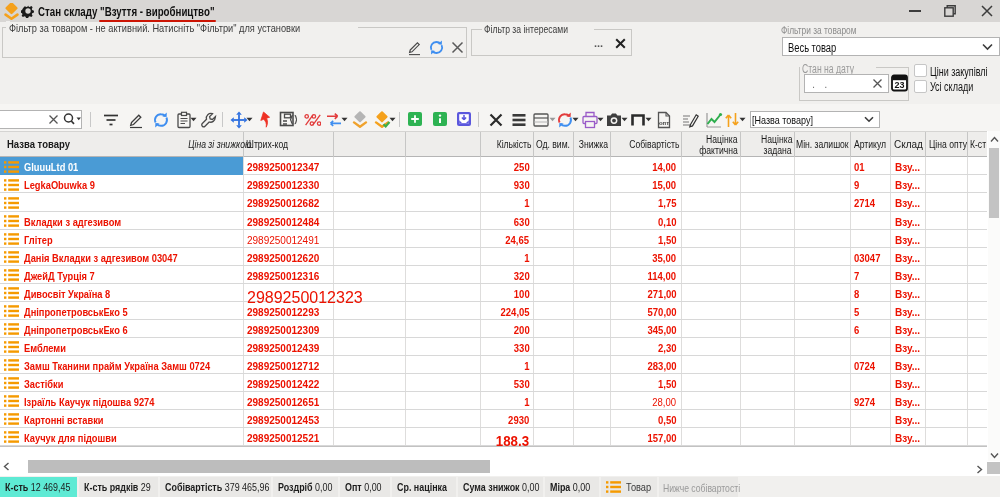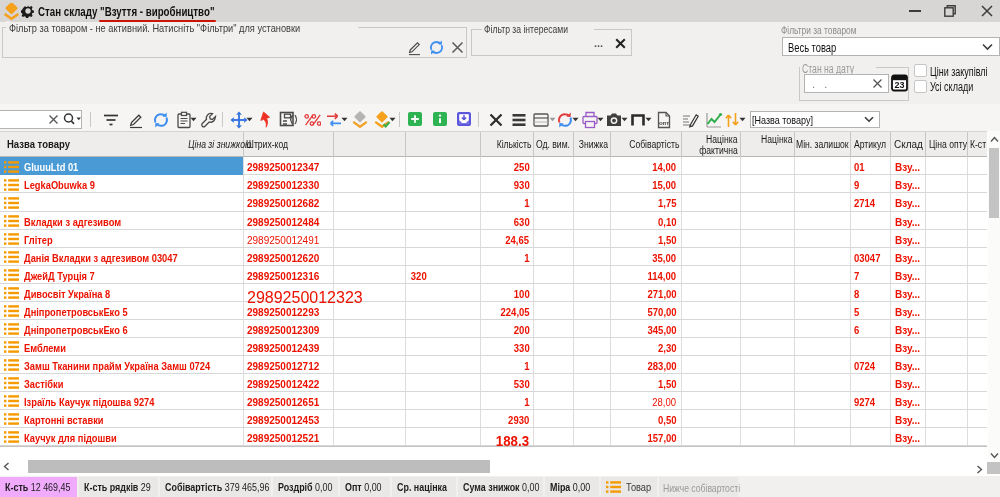--- a/index.html
+++ b/index.html
@@ -280,20 +280,21 @@
 <div class="abs" style="left:7px;top:139px;font-size:10px;font-weight:bold;color:#1a1a1a;white-space:nowrap;"><span style="display:inline-block;white-space:nowrap;transform:scaleX(0.95);transform-origin:0 50%">Назва товару</span></div>
 <div class="abs" style="left:245.5px;top:139px;font-size:10px;font-weight:normal;color:#1a1a1a;white-space:nowrap;"><span style="display:inline-block;white-space:nowrap;transform:scaleX(0.86);transform-origin:0 50%">Штрих-код</span></div>
 <div class="abs" style="left:177.5px;top:139px;width:300px;font-size:10px;font-weight:normal;color:#1a1a1a;white-space:nowrap;font-style:italic;"><span style="display:inline-block;white-space:nowrap;transform:scaleX(0.86);transform-origin:100% 50%">Ціна зі знижкою</span></div>
 <div class="abs" style="left:231.5px;top:139px;width:300px;text-align:right;font-size:10px;font-weight:normal;color:#1a1a1a;white-space:nowrap;"><span style="display:inline-block;white-space:nowrap;transform:scaleX(0.86);transform-origin:100% 50%">Кількість</span></div>
 <div class="abs" style="left:536px;top:139px;font-size:10px;font-weight:normal;color:#1a1a1a;white-space:nowrap;"><span style="display:inline-block;white-space:nowrap;transform:scaleX(0.86);transform-origin:0 50%">Од. вим.</span></div>
 <div class="abs" style="left:308px;top:139px;width:300px;text-align:right;font-size:10px;font-weight:normal;color:#1a1a1a;white-space:nowrap;"><span style="display:inline-block;white-space:nowrap;transform:scaleX(0.86);transform-origin:100% 50%">Знижка</span></div>
 <div class="abs" style="left:379px;top:139px;width:300px;text-align:right;font-size:10px;font-weight:normal;color:#1a1a1a;white-space:nowrap;"><span style="display:inline-block;white-space:nowrap;transform:scaleX(0.86);transform-origin:100% 50%">Собівартість</span></div>
 <div class="abs" style="left:437.5px;top:133.5px;width:300px;text-align:right;font-size:10px;font-weight:normal;color:#1a1a1a;white-space:nowrap;"><span style="display:inline-block;white-space:nowrap;transform:scaleX(0.86);transform-origin:100% 50%">Націнка</span></div>
 <div class="abs" style="left:437.5px;top:145px;width:300px;text-align:right;font-size:10px;font-weight:normal;color:#1a1a1a;white-space:nowrap;"><span style="display:inline-block;white-space:nowrap;transform:scaleX(0.86);transform-origin:100% 50%">фактична</span></div>
 <div class="abs" style="left:492px;top:133.5px;width:300px;text-align:right;font-size:10px;font-weight:normal;color:#1a1a1a;white-space:nowrap;"><span style="display:inline-block;white-space:nowrap;transform:scaleX(0.86);transform-origin:100% 50%">Націнка</span></div>
+<div class="abs" style="left:492px;top:145px;width:300px;text-align:right;font-size:10px;font-weight:normal;color:#1a1a1a;white-space:nowrap;"><span style="display:inline-block;white-space:nowrap;transform:scaleX(0.86);transform-origin:100% 50%">задана</span></div>
 <div class="abs" style="left:796px;top:139px;font-size:10px;font-weight:normal;color:#1a1a1a;white-space:nowrap;"><span style="display:inline-block;white-space:nowrap;transform:scaleX(0.86);transform-origin:0 50%">Мін. залишок</span></div>
 <div class="abs" style="left:853.5px;top:139px;font-size:10px;font-weight:normal;color:#1a1a1a;white-space:nowrap;"><span style="display:inline-block;white-space:nowrap;transform:scaleX(0.86);transform-origin:0 50%">Артикул</span></div>
 <div class="abs" style="left:894px;top:139px;font-size:10px;font-weight:normal;color:#1a1a1a;white-space:nowrap;"><span style="display:inline-block;white-space:nowrap;transform:scaleX(1.0);transform-origin:0 50%">Склад</span></div>
 <div class="abs" style="left:928.5px;top:139px;font-size:10px;font-weight:normal;color:#1a1a1a;white-space:nowrap;"><span style="display:inline-block;white-space:nowrap;transform:scaleX(0.86);transform-origin:0 50%">Ціна опту</span></div>
 <div class="abs" style="left:969.5px;top:139px;font-size:10px;font-weight:normal;color:#1a1a1a;white-space:nowrap;"><span style="display:inline-block;white-space:nowrap;transform:scaleX(0.86);transform-origin:0 50%">К-ст</span></div>
 <div class="abs" style="left:0;top:157.4px;width:987px;height:289.0px;background:#fff;overflow:hidden">
 <div class="vl" style="left:242.5px;top:0;height:289.0px"></div>
 <div class="vl" style="left:332.7px;top:0;height:289.0px"></div>
 <div class="vl" style="left:404.7px;top:0;height:289.0px"></div>
 <div class="vl" style="left:479.6px;top:0;height:289.0px"></div>
@@ -422,21 +423,21 @@
           <rect x="0" y="0.2" width="2.4" height="2.4"></rect>
           <rect x="0" y="4.8" width="2.4" height="2.4"></rect>
           <rect x="0" y="9.4" width="2.4" height="2.4"></rect>
 <rect x="4.2" y="0.2" width="10.8" height="2.4"></rect>
           <rect x="4.2" y="4.8" width="10.8" height="2.4"></rect>
           <rect x="4.2" y="9.4" width="10.8" height="2.4"></rect>
         </g>
       </svg>
 <div class="abs" style="left:24px;top:113.4px;font-size:10px;font-weight:bold;color:#ec1200;white-space:nowrap"><span style="display:inline-block;white-space:nowrap;transform:scaleX(0.93);transform-origin:0 50%">ДжейД Турція 7</span></div>
 <div class="abs" style="left:247px;top:113.4px;font-size:10px;font-weight:bold;color:#ec1200;white-space:nowrap"><span style="display:inline-block;white-space:nowrap;transform:scaleX(1.0);transform-origin:0 50%">2989250012316</span></div>
-<div class="abs" style="left:409.5px;top:113.4px;width:120px;text-align:left;font-size:10px;font-weight:bold;color:#ec1200;white-space:nowrap"><span style="display:inline-block;white-space:nowrap;transform:scaleX(0.95);transform-origin:100% 50%">320</span></div>
+<div class="abs" style="left:409.5px;top:113.4px;width:120px;text-align:right;font-size:10px;font-weight:bold;color:#ec1200;white-space:nowrap"><span style="display:inline-block;white-space:nowrap;transform:scaleX(0.95);transform-origin:100% 50%">320</span></div>
 <div class="abs" style="left:556.5px;top:113.4px;width:120px;text-align:right;font-size:10px;font-weight:bold;color:#ec1200;white-space:nowrap"><span style="display:inline-block;white-space:nowrap;transform:scaleX(0.95);transform-origin:100% 50%">114,00</span></div>
 <div class="abs" style="left:853.5px;top:113.4px;font-size:10px;font-weight:bold;color:#ec1200;white-space:nowrap"><span style="display:inline-block;white-space:nowrap;transform:scaleX(0.95);transform-origin:0 50%">7</span></div>
 <div class="abs" style="left:895px;top:113.4px;font-size:10px;font-weight:bold;color:#ec1200;white-space:nowrap"><span style="display:inline-block;white-space:nowrap;transform:scaleX(1.0);transform-origin:0 50%">Взу...</span></div>
 <svg style="position:absolute;left:4px;top:129.61999999999998px" width="15" height="12" viewBox="0 0 15 12">
 <g fill="#F59A00">
           <rect x="0" y="0.2" width="2.4" height="2.4"></rect>
           <rect x="0" y="4.8" width="2.4" height="2.4"></rect>
           <rect x="0" y="9.4" width="2.4" height="2.4"></rect>
 <rect x="4.2" y="0.2" width="10.8" height="2.4"></rect>
           <rect x="4.2" y="4.8" width="10.8" height="2.4"></rect>
@@ -585,21 +586,21 @@
     </svg>
 <svg class="abs" style="left:3px;top:462px" width="7" height="9" viewBox="0 0 7 9">
       <path d="M5.5 1 L1.5 4.5 L5.5 8" fill="none" stroke="#555" stroke-width="1.4"></path>
     </svg>
 <div class="abs" style="left:28px;top:459.5px;width:462px;height:13px;background:#bdbdbd"></div>
 <svg class="abs" style="left:976px;top:465px" width="7" height="9" viewBox="0 0 7 9">
       <path d="M1.5 1 L5.5 4.5 L1.5 8" fill="none" stroke="#555" stroke-width="1.4"></path>
     </svg>
 <div class="abs" style="left:987px;top:462px;width:13px;height:12px;background:#c3c3c3"></div>
 <div class="abs" style="left:0;top:476px;width:1000px;height:21px;background:#f1f0ee"></div>
-<div class="abs" style="left:0px;top:477px;width:77px;height:20px;background:#f0abfc;font-size:10.5px;color:#1c1c1c;line-height:20px;white-space:nowrap;padding-left:5px"><span style="display:inline-block;white-space:nowrap;transform:scaleX(0.85);transform-origin:0 50%"><b>К-сть</b> 12 469,45</span></div>
+<div class="abs" style="left:0px;top:477px;width:77px;height:20px;background:#5eead4;font-size:10.5px;color:#1c1c1c;line-height:20px;white-space:nowrap;padding-left:5px"><span style="display:inline-block;white-space:nowrap;transform:scaleX(0.85);transform-origin:0 50%"><b>К-сть</b> 12 469,45</span></div>
 <div class="abs" style="left:79px;top:477px;width:78.5px;height:20px;background:#e9e8e6;font-size:10.5px;color:#1c1c1c;line-height:20px;white-space:nowrap;padding-left:5px"><span style="display:inline-block;white-space:nowrap;transform:scaleX(0.85);transform-origin:0 50%"><b>К-сть рядків</b> 29</span></div>
 <div class="abs" style="left:159.5px;top:477px;width:111px;height:20px;background:#e9e8e6;font-size:10.5px;color:#1c1c1c;line-height:20px;white-space:nowrap;padding-left:5px"><span style="display:inline-block;white-space:nowrap;transform:scaleX(0.85);transform-origin:0 50%"><b>Собівартість</b> 379 465,96</span></div>
 <div class="abs" style="left:272.5px;top:477px;width:65px;height:20px;background:#e9e8e6;font-size:10.5px;color:#1c1c1c;line-height:20px;white-space:nowrap;padding-left:5px"><span style="display:inline-block;white-space:nowrap;transform:scaleX(0.85);transform-origin:0 50%"><b>Роздріб</b> 0,00</span></div>
 <div class="abs" style="left:339.5px;top:477px;width:50px;height:20px;background:#e9e8e6;font-size:10.5px;color:#1c1c1c;line-height:20px;white-space:nowrap;padding-left:5px"><span style="display:inline-block;white-space:nowrap;transform:scaleX(0.85);transform-origin:0 50%"><b>Опт</b> 0,00</span></div>
 <div class="abs" style="left:391.5px;top:477px;width:64px;height:20px;background:#e9e8e6;font-size:10.5px;color:#1c1c1c;line-height:20px;white-space:nowrap;padding-left:5px"><span style="display:inline-block;white-space:nowrap;transform:scaleX(0.85);transform-origin:0 50%"><b>Ср. націнка</b></span></div>
 <div class="abs" style="left:457.5px;top:477px;width:85.5px;height:20px;background:#e9e8e6;font-size:10.5px;color:#1c1c1c;line-height:20px;white-space:nowrap;padding-left:5px"><span style="display:inline-block;white-space:nowrap;transform:scaleX(0.85);transform-origin:0 50%"><b>Сума знижок</b> 0,00</span></div>
 <div class="abs" style="left:545px;top:477px;width:54px;height:20px;background:#e9e8e6;font-size:10.5px;color:#1c1c1c;line-height:20px;white-space:nowrap;padding-left:5px"><span style="display:inline-block;white-space:nowrap;transform:scaleX(0.85);transform-origin:0 50%"><b>Міра</b> 0,00</span></div>
 <div class="abs" style="left:601px;top:477px;width:56px;height:20px;background:#e9e8e6"></div>
 <svg style="position:absolute;left:606px;top:481px" width="15" height="12" viewBox="0 0 15 12">
 <g fill="#F59A00">

